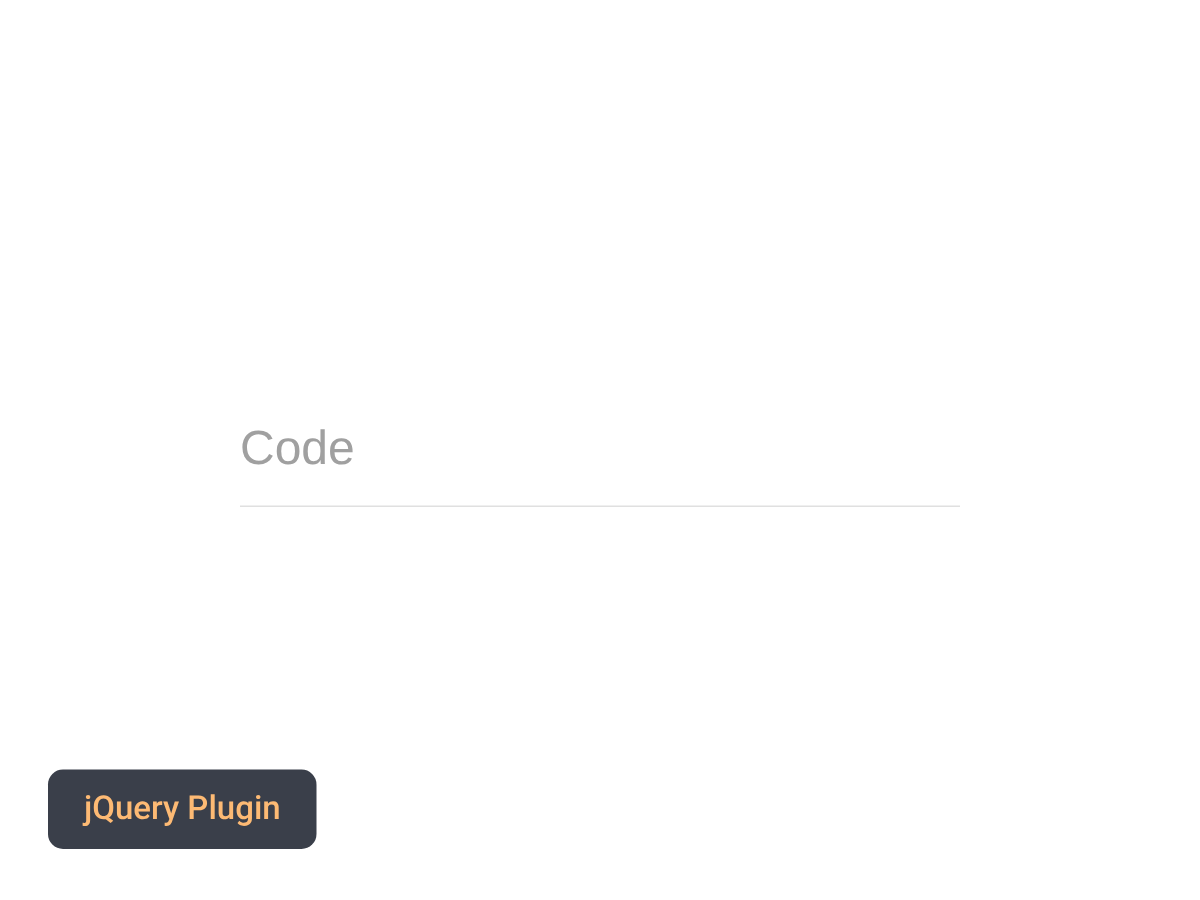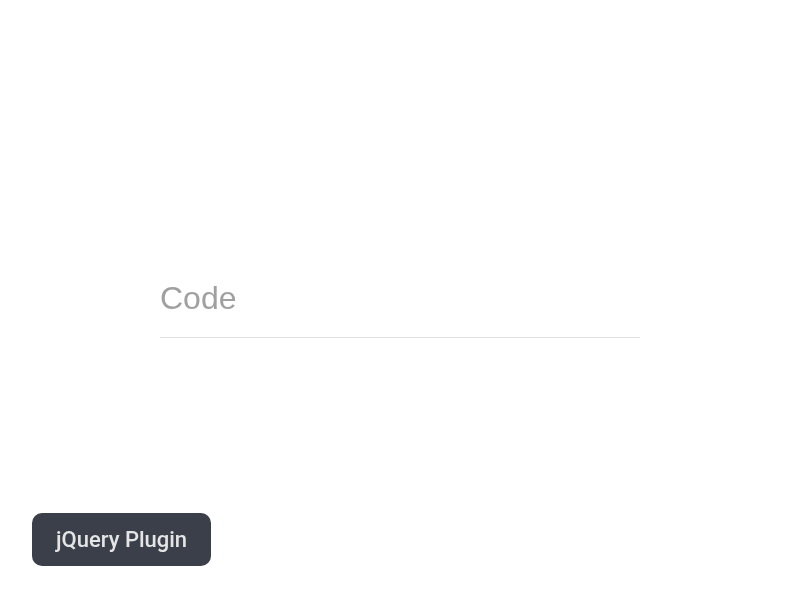--- a/index.html
+++ b/index.html
@@ -39,21 +39,21 @@
     .input-field::placeholder {
       color: #a0a0a0;
       opacity: 1;
     }
     
     .button-badge {
       position: absolute;
       left: 32px;
       bottom: 34px;
       background: #3a3f4a;
-      color: #e5e5e5;
+      color: #fdba74;
       font-size: 22px;
       font-weight: 500;
       padding: 14px 24px;
       border-radius: 10px;
       border: none;
       cursor: pointer;
       font-family: inherit;
     }
   </style>
 </head>

